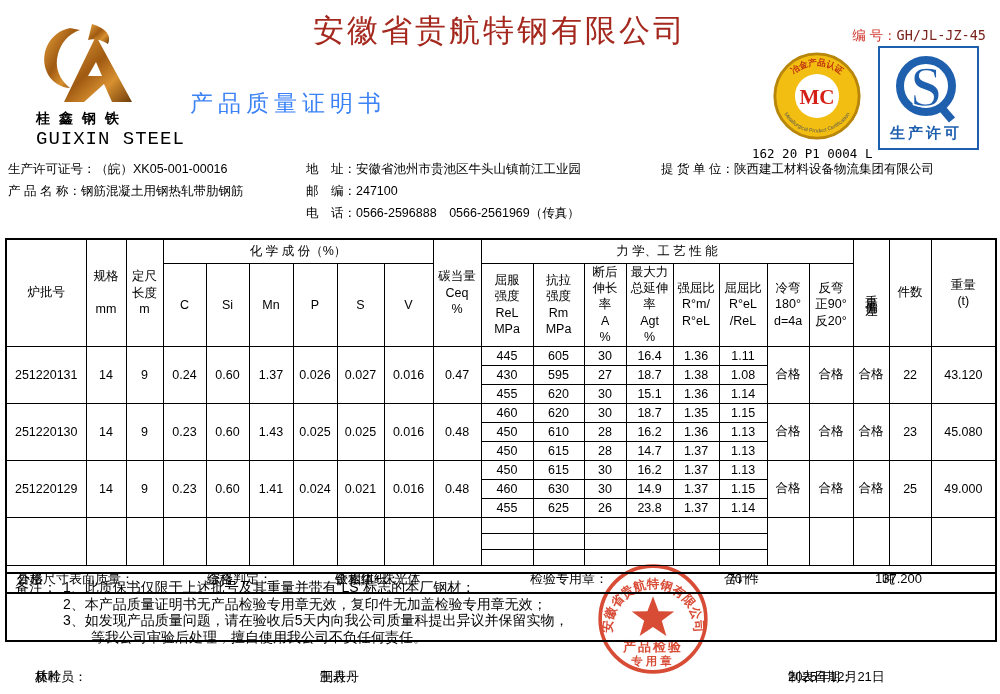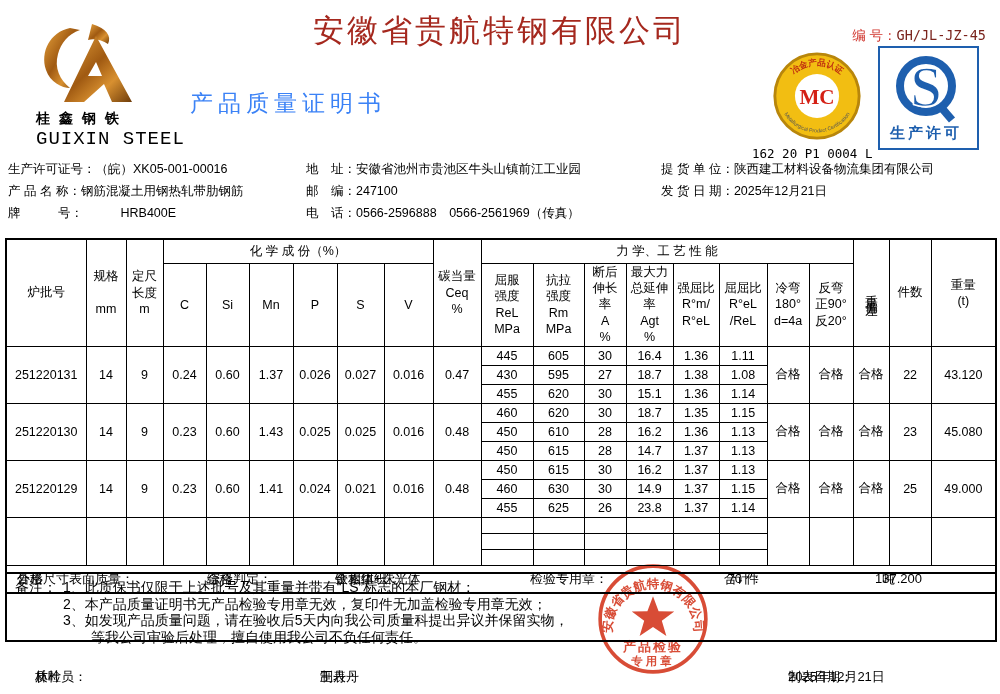--- a/index.html
+++ b/index.html
@@ -105,30 +105,28 @@
     <line x1="60" y1="58" x2="72" y2="72" stroke="#1e5fae" stroke-width="8"></line>
     <text x="46" y="58" text-anchor="middle" font-size="56" font-weight="bold" fill="#1e5fae" stroke="#ffffff" stroke-width="1.5" font-family="Liberation Serif, DejaVu Serif, serif">S</text>
     <text x="46" y="90" text-anchor="middle" font-size="15" font-weight="bold" fill="#1e5fae" letter-spacing="3">生产许可</text>
   </svg>
 </div>
 
 <div class="abs info">
   <div class="col colA">
     <div class="line"><span>生产许可证号：</span><span>（皖）XK05-001-00016</span></div>
     <div class="line"><span>产 品 名 称：</span><span>钢筋混凝土用钢热轧带肋钢筋</span></div>
-    <div class="line"><span>牌　　　号：</span><span>　　　HRB400E</span></div>
   </div>
   <div class="col colB">
     <div class="line"><span>地　址：</span><span>安徽省池州市贵池区牛头山镇前江工业园</span></div>
     <div class="line"><span>邮　编：</span><span>247100</span></div>
     <div class="line"><span>电　话：</span><span>0566-2596888　0566-2561969（传真）</span></div>
   </div>
   <div class="col colC">
     <div class="line"><span>提 货 单 位：</span><span>陕西建工材料设备物流集团有限公司</span></div>
-    <div class="line"><span>发 货 日 期：</span><span>2025年12月21日</span></div>
   </div>
 </div>
 
 <div class="abs tbl-wrap">
 <table>
   <colgroup>
     <col style="width:80px">
         <col style="width:40px">
         <col style="width:37px">
     <col style="width:43px">

